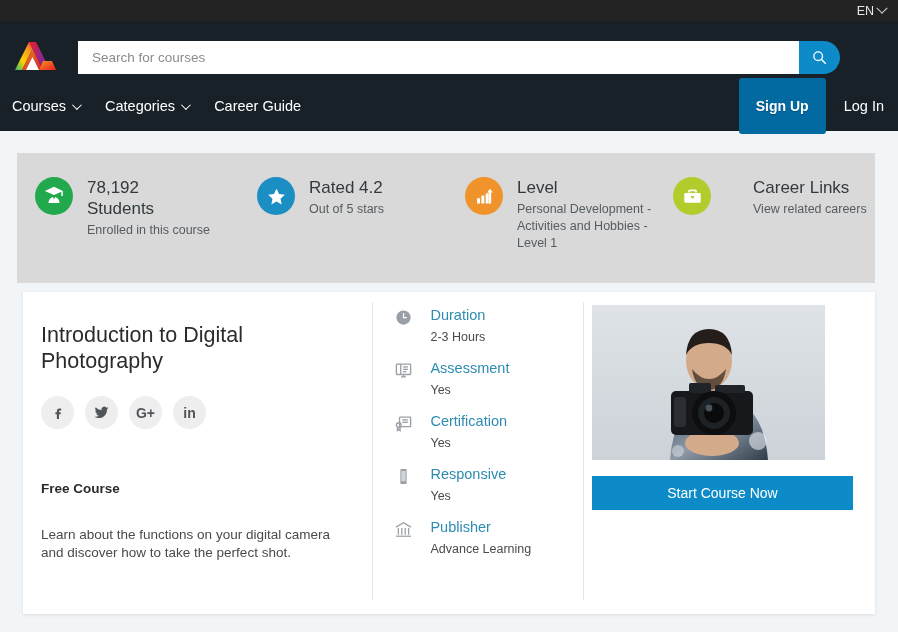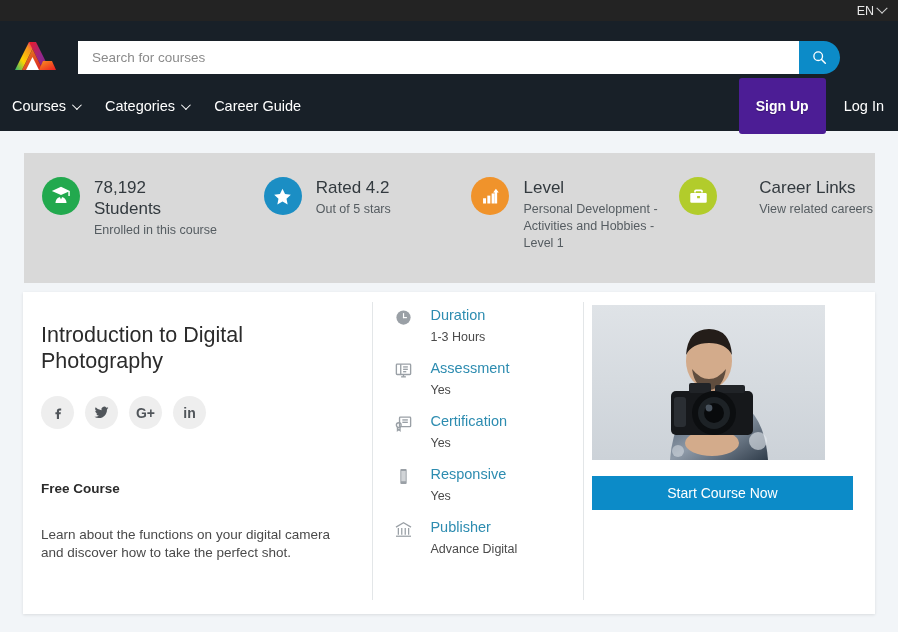--- a/index.html
+++ b/index.html
@@ -103,36 +103,36 @@
     cursor: pointer;
   }
   .navcaret {
     width: 7px; height: 7px;
     border-right: 1.4px solid #ffffff;
     border-bottom: 1.4px solid #ffffff;
     transform: rotate(45deg) translateY(-2px);
   }
   .navright { display: flex; align-items: center; gap: 18px; }
   .signup {
-    background: #4c1d95;
+    background: #0369a1;
     color: #ffffff;
     border: none;
     font-size: 14px;
     font-weight: bold;
     padding: 20px 17px;
     border-radius: 3px;
     cursor: pointer;
     font-family: "Liberation Sans", sans-serif;
     text-shadow: 0 1px 1px rgba(0,0,0,.25);
   }
   .login { color: #ffffff; font-size: 14.5px; cursor: pointer; }
 
   
   .statsbar {
-    margin: 22px 23px 0 24px;
+    margin: 22px 23px 0 17px;
     background: #d9d9d9;
     height: 130px;
     display: flex;
     padding: 24px 0 0 0;
   }
   .stat { display: flex; gap: 14px; padding-left: 18px; }
   .stat.s1 { width: 222px; }
   .stat.s2 { width: 208px; }
   .stat.s3 { width: 208px; }
   .stat.s4 { width: 214px; gap: 42px; }
@@ -411,21 +411,21 @@
     <div class="detail">
       <div class="dicon">
         <svg width="19" height="19" viewBox="0 0 24 24" fill="#9aa0a6">
           <circle cx="12" cy="12" r="9"></circle>
           <rect x="11.3" y="6.5" width="1.5" height="6.3" fill="#ffffff"></rect>
           <rect x="11.3" y="11.4" width="5" height="1.5" fill="#ffffff"></rect>
         </svg>
       </div>
       <div>
         <div class="dlabel">Duration</div>
-        <div class="dvalue">1-3 Hours</div>
+        <div class="dvalue">2-3 Hours</div>
       </div>
     </div>
 
     <div class="detail">
       <div class="dicon">
         <svg width="19" height="19" viewBox="0 0 24 24" fill="none" stroke="#9aa0a6" stroke-width="1.7">
           <rect x="3" y="4" width="18" height="13" rx="1"></rect>
           <line x1="8.5" y1="4" x2="8.5" y2="17"></line>
           <line x1="11.5" y1="7.5" x2="17.5" y2="7.5"></line>
           <line x1="11.5" y1="10.5" x2="17.5" y2="10.5"></line>
@@ -475,21 +475,21 @@
           <polyline points="2.5,9 12,3.5 21.5,9"></polyline>
           <line x1="2.5" y1="20.5" x2="21.5" y2="20.5"></line>
           <line x1="5.5" y1="10" x2="5.5" y2="18.5"></line>
           <line x1="9.8" y1="10" x2="9.8" y2="18.5"></line>
           <line x1="14.2" y1="10" x2="14.2" y2="18.5"></line>
           <line x1="18.5" y1="10" x2="18.5" y2="18.5"></line>
         </svg>
       </div>
       <div>
         <div class="dlabel">Publisher</div>
-        <div class="dvalue">Advance Digital</div>
+        <div class="dvalue">Advance Learning</div>
       </div>
     </div>
   </div>
 
   <div class="divider"></div>
 
   <div class="col-right">
     <div class="photo">
       <svg width="233" height="155" viewBox="0 0 233 155">
         <defs>

